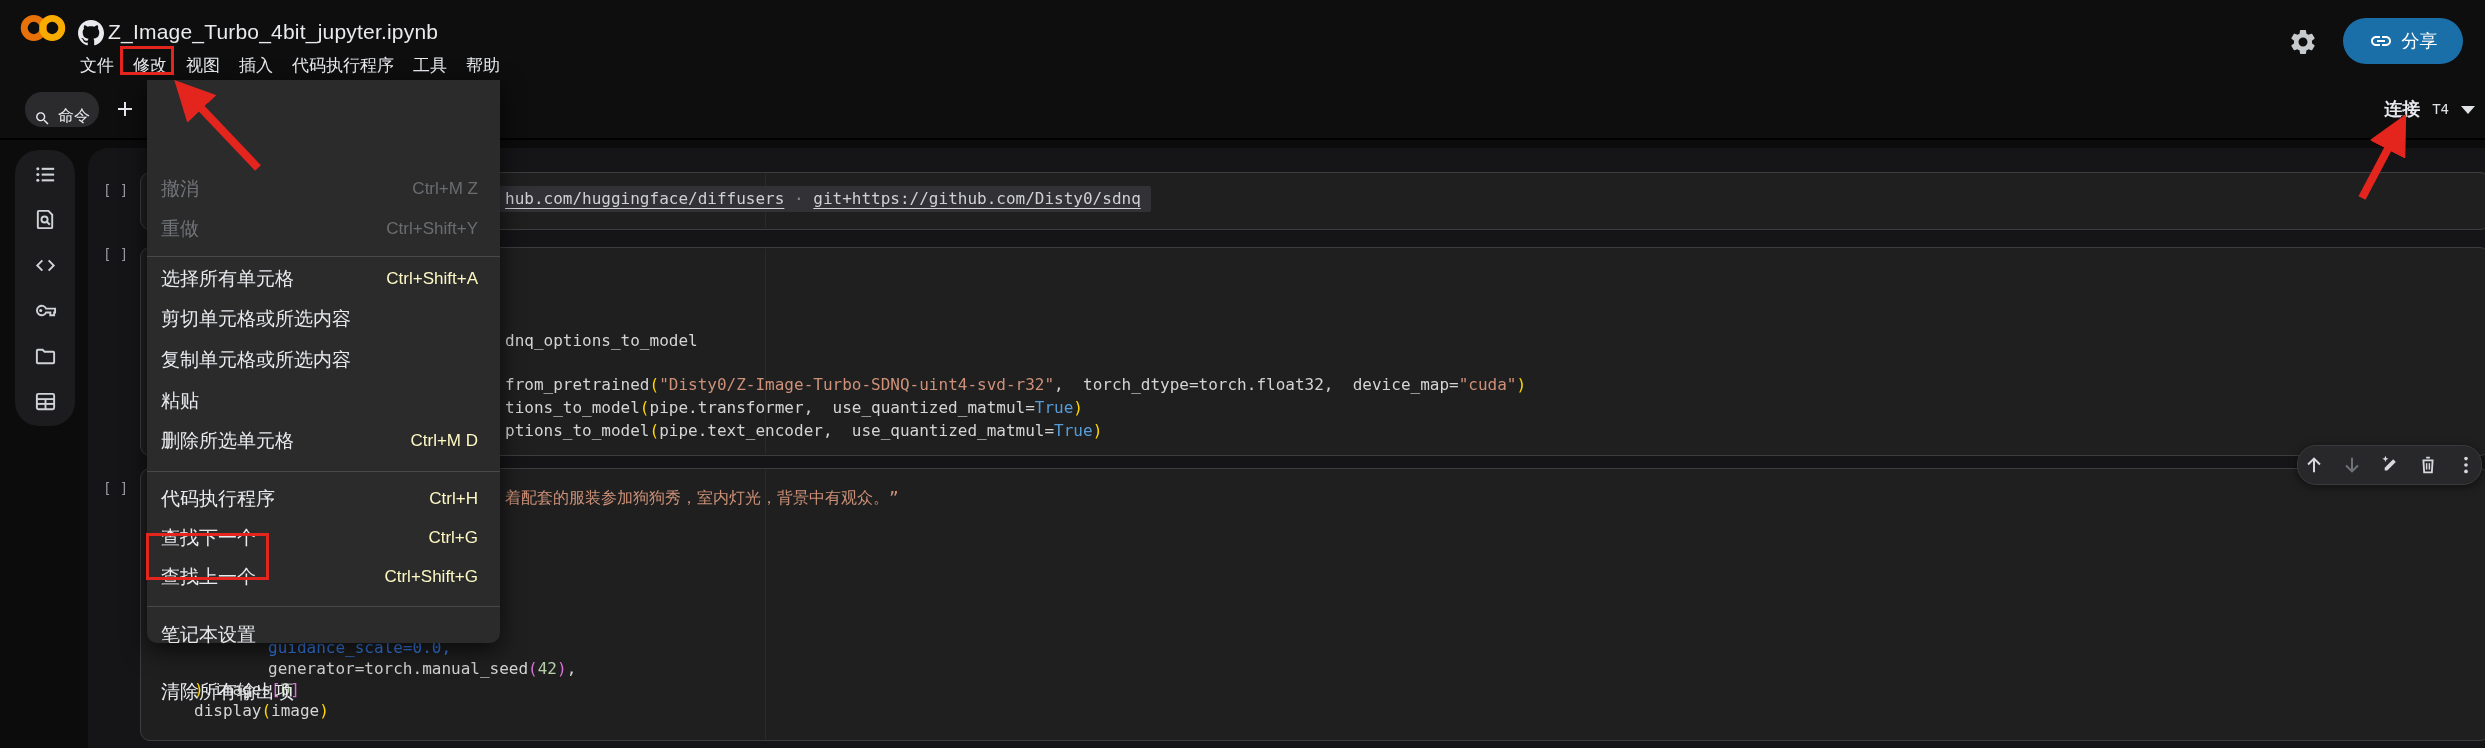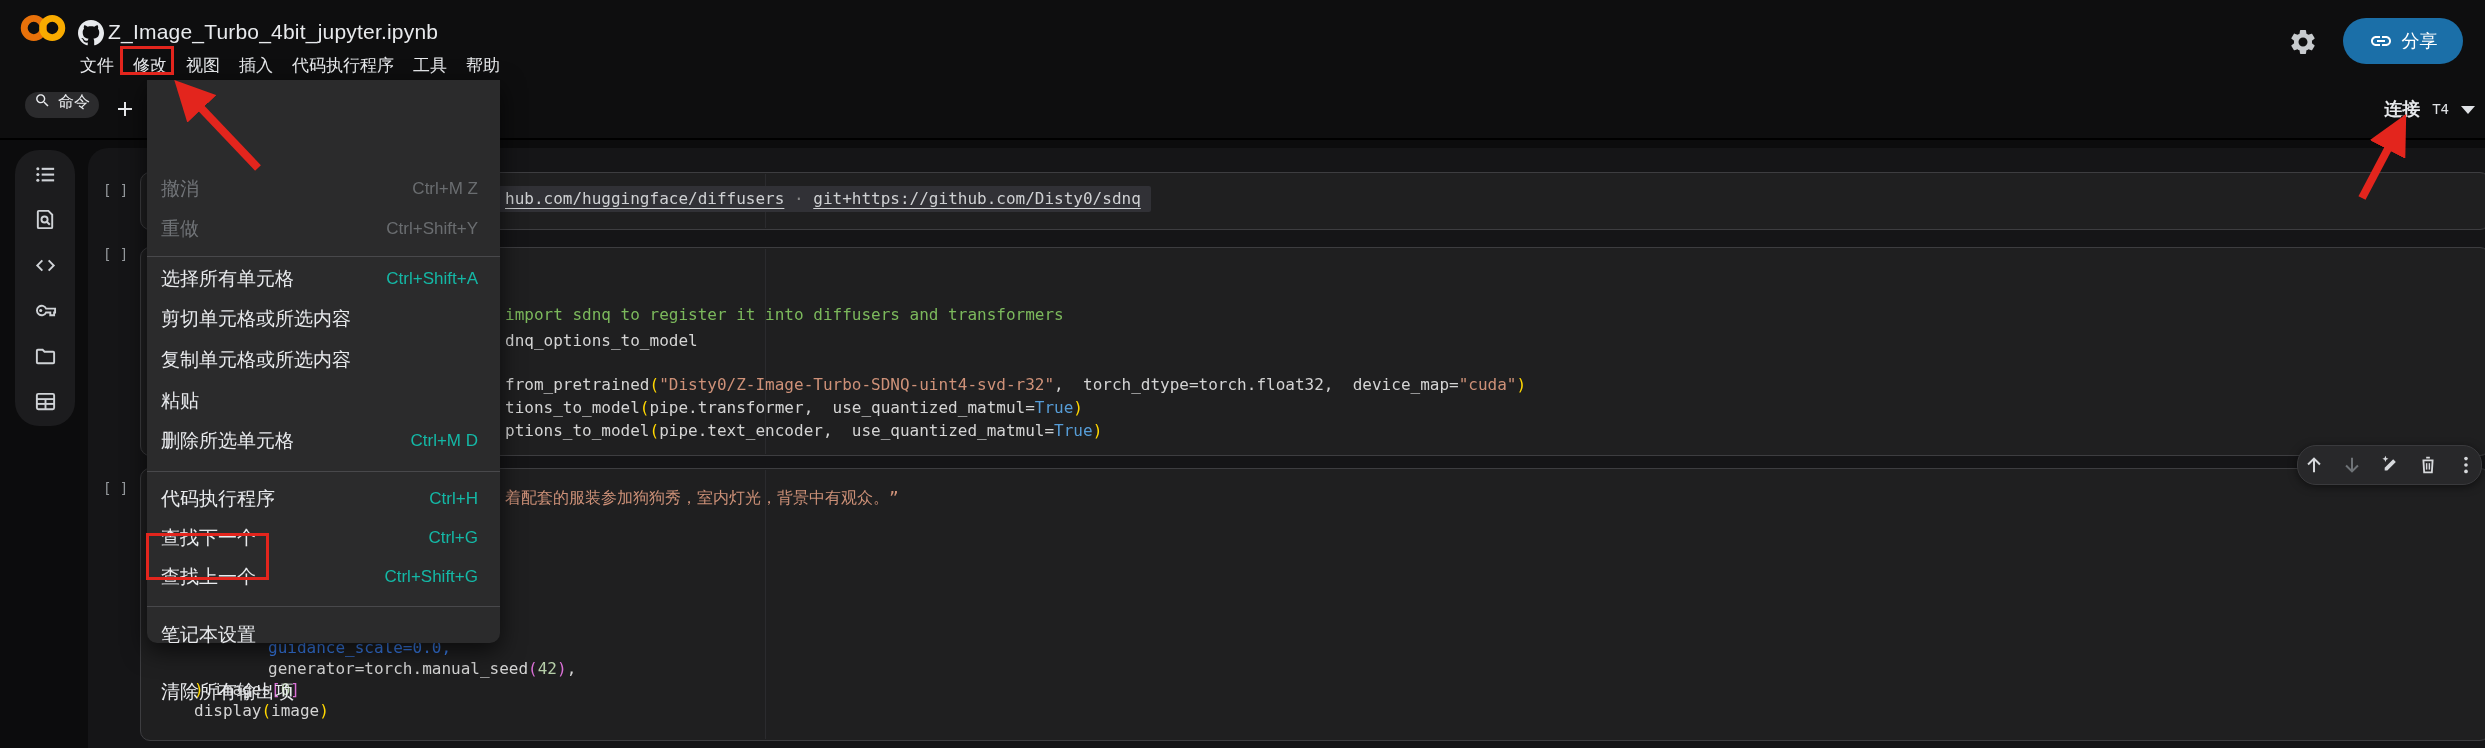--- a/index.html
+++ b/index.html
@@ -5,22 +5,22 @@
   html,body{margin:0;padding:0;width:2485px;height:748px;overflow:hidden;
     background:#0c0c0d;font-family:"Liberation Sans","DejaVu Sans",sans-serif;}
   .abs{position:absolute;}
   
   #header{position:absolute;left:0;top:0;width:2485px;height:138px;background:#0e0e0f;z-index:5;}
   #header-sep{position:absolute;left:0;top:138px;width:2485px;height:2px;background:#000;z-index:5;}
   #page-title{position:absolute;left:108px;top:20px;font-size:21px;color:#e8eaed;letter-spacing:.2px;}
   #menubar{position:absolute;left:78px;top:52px;display:flex;gap:15px;font-size:17px;color:#e8eaed;}
   .menubar-item{padding:2px 2px;cursor:default;}
   
-  #cmd-pill{position:absolute;left:25px;top:92px;width:74px;height:26px;border-radius:17px;
-    background:#2b2b2d;display:flex;align-items:flex-start;gap:7px;padding-left:9px;box-sizing:border-box;z-index:6;}
+  #cmd-pill{position:absolute;left:25px;top:92px;width:74px;height:35px;border-radius:17px;
+    background:#2b2b2d;display:flex;align-items:flex-end;gap:7px;padding-left:9px;box-sizing:border-box;z-index:6;}
   #cmd-pill span{font-size:16px;color:#e8eaed;}
   #plus-btn{position:absolute;left:109px;top:92px;width:32px;height:34px;color:#e8eaed;z-index:6;
     display:flex;align-items:center;justify-content:center;}
   #copy-drive{position:absolute;left:467px;top:101px;font-size:18px;color:#e8eaed;z-index:1;white-space:nowrap;}
   #connect{position:absolute;right:10px;top:97px;display:flex;align-items:center;gap:12px;z-index:6;}
   #connect-label{font-size:18px;font-weight:bold;color:#e8eaed;font-family:Liberation Serif, serif;}
   #accelerator{font-family:"DejaVu Sans Mono",monospace;font-size:14px;color:#dfe1e5;}
   #connect-caret{width:0;height:0;border-left:7px solid transparent;border-right:7px solid transparent;
     border-top:8px solid #dfe1e5;margin-top:2px;}
   #gear-btn{position:absolute;left:2288px;top:27px;width:30px;height:30px;color:#c7cacd;}
@@ -52,21 +52,21 @@
     gap:16px;z-index:10;box-shadow:0 2px 8px rgba(0,0,0,.5);}
   .ct-icon{width:22px;height:22px;color:#d7d9dc;}
   .ct-icon.dim{color:#6f7377;}
   
   #edit-menu{position:absolute;left:147px;top:80px;width:353px;height:563px;background:#2b2b2c;
     border-radius:0 0 10px 10px;box-shadow:0 8px 24px rgba(0,0,0,.65);z-index:50;}
   .menu-item{position:absolute;left:0;width:100%;height:28px;box-sizing:border-box;
     padding:0 22px 0 14px;display:flex;justify-content:space-between;align-items:center;}
   .menu-item .lbl{font-size:19px;color:#e8eaed;white-space:nowrap;}
   .menu-item.disabled .lbl{color:#717478;}
-  .menu-item .sc{font-size:17px;color:#14b8a6;white-space:nowrap;}
+  .menu-item .sc{font-size:17px;color:#fef9c3;white-space:nowrap;}
   .menu-item.disabled .sc{color:#6a6d70;}
   .menu-divider{position:absolute;left:0;width:100%;height:1px;background:#48484b;}
   
   #annotations{position:absolute;left:0;top:0;width:2485px;height:748px;z-index:60;pointer-events:none;}
   .red-box{position:absolute;border:3px solid #e3251d;box-sizing:border-box;}
 </style>
 </head>
 <body>
 
 <div id="header">
@@ -119,21 +119,20 @@
 
 <div id="notebook"></div>
 <div id="cells-layer" class="abs" style="left:0;top:0;width:2485px;height:748px;z-index:2;pointer-events:none;">
     <div class="cell" style="left: 140px; top: 172px; width: 2350px; height: 58px;"></div>
     <div class="ruler" style="left: 765px; top: 174px; height: 54px;"></div>
     <div class="gutter-marker" style="top: 182px;">[ ]</div>
     <div class="code-line hl" style="left: 460px; top: 186px;"><span class="tok-link">hub.com/huggingface/diffusers</span><span class="tok-sep"> · </span><span class="tok-link">git+https://github.com/Disty0/sdnq</span></div>
     <div class="cell" style="left: 140px; top: 247px; width: 2350px; height: 209px;"></div>
     <div class="ruler" style="left: 765px; top: 249px; height: 205px;"></div>
     <div class="gutter-marker" style="top: 246px;">[ ]</div>
-    <div class="code-line" style="left: 505px; top: 304px;"><span class="tok-comment">import sdnq to register it into diffusers and transformers</span></div>
     <div class="code-line" style="left: 505px; top: 330px;"><span class="tok-plain">dnq_options_to_model</span></div>
     <div class="code-line" style="left: 505px; top: 374px;"><span class="tok-plain">from_pretrained</span><span class="tok-paren1">(</span><span class="tok-string">"Disty0/Z-Image-Turbo-SDNQ-uint4-svd-r32"</span><span class="tok-plain">,  torch_dtype=torch.float32,  device_map=</span><span class="tok-string">"cuda"</span><span class="tok-paren1">)</span></div>
     <div class="code-line" style="left: 505px; top: 397px;"><span class="tok-plain">tions_to_model</span><span class="tok-paren1">(</span><span class="tok-plain">pipe.transformer,  use_quantized_matmul=</span><span class="tok-bool">True</span><span class="tok-paren1">)</span></div>
     <div class="code-line" style="left: 505px; top: 420px;"><span class="tok-plain">ptions_to_model</span><span class="tok-paren1">(</span><span class="tok-plain">pipe.text_encoder,  use_quantized_matmul=</span><span class="tok-bool">True</span><span class="tok-paren1">)</span></div>
     <div class="cell" style="left: 140px; top: 468px; width: 2350px; height: 273px;"></div>
     <div class="ruler" style="left: 765px; top: 470px; height: 269px;"></div>
     <div class="gutter-marker" style="top: 480px;">[ ]</div>
     <div class="code-line" style="left: 505px; top: 487px;"><span class="tok-string">着配套的服装参加狗狗秀，室内灯光，背景中有观众。”</span></div>
     <div class="code-line" style="left: 268px; top: 637px;"><span class="tok-dim">guidance_scale=0.0,</span></div>
     <div class="code-line" style="left: 268px; top: 658px;"><span class="tok-plain">generator=torch.manual_seed</span><span class="tok-paren2">(</span><span class="tok-number">42</span><span class="tok-paren2">)</span><span class="tok-plain">,</span></div>

